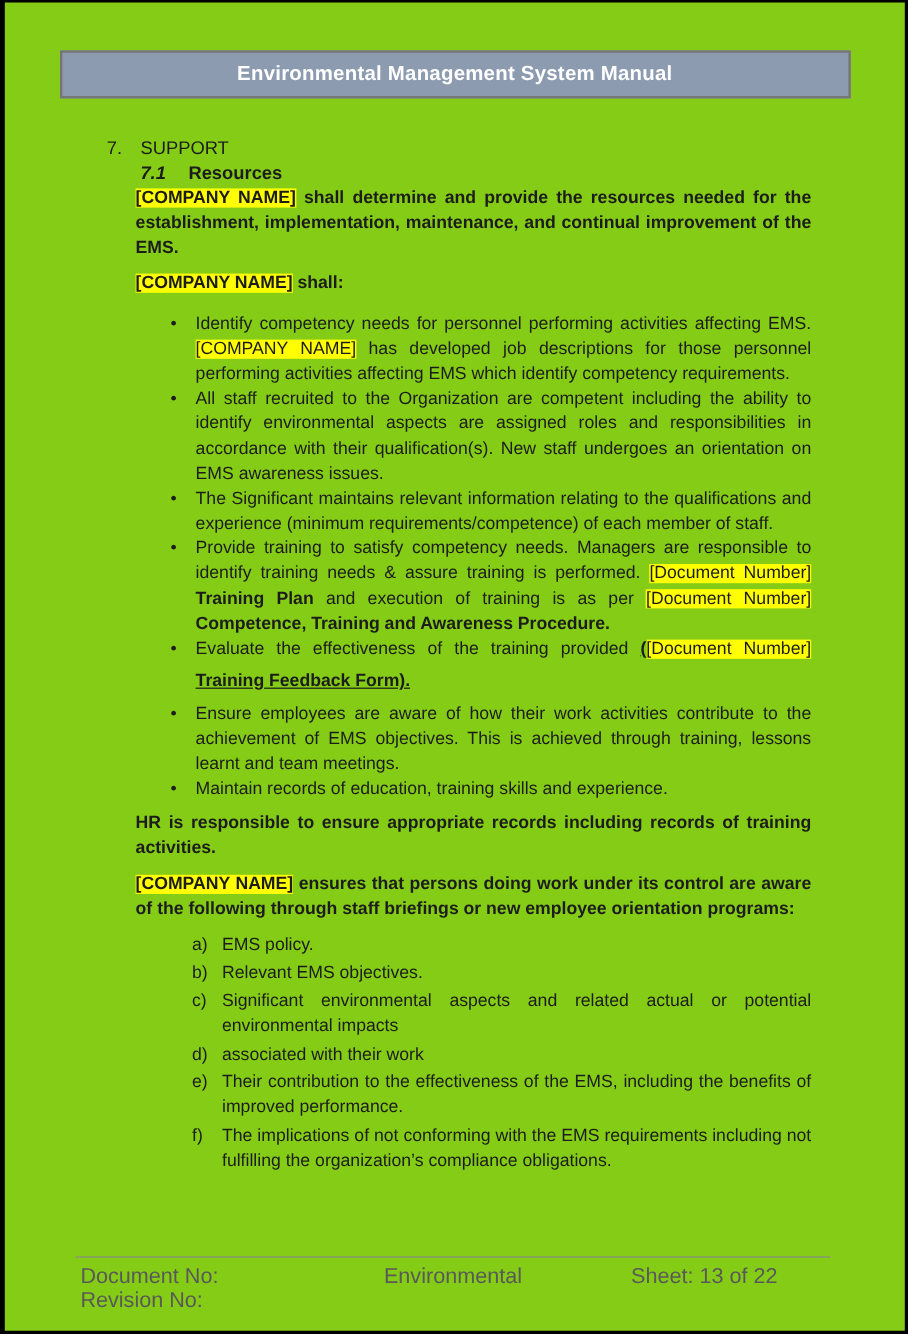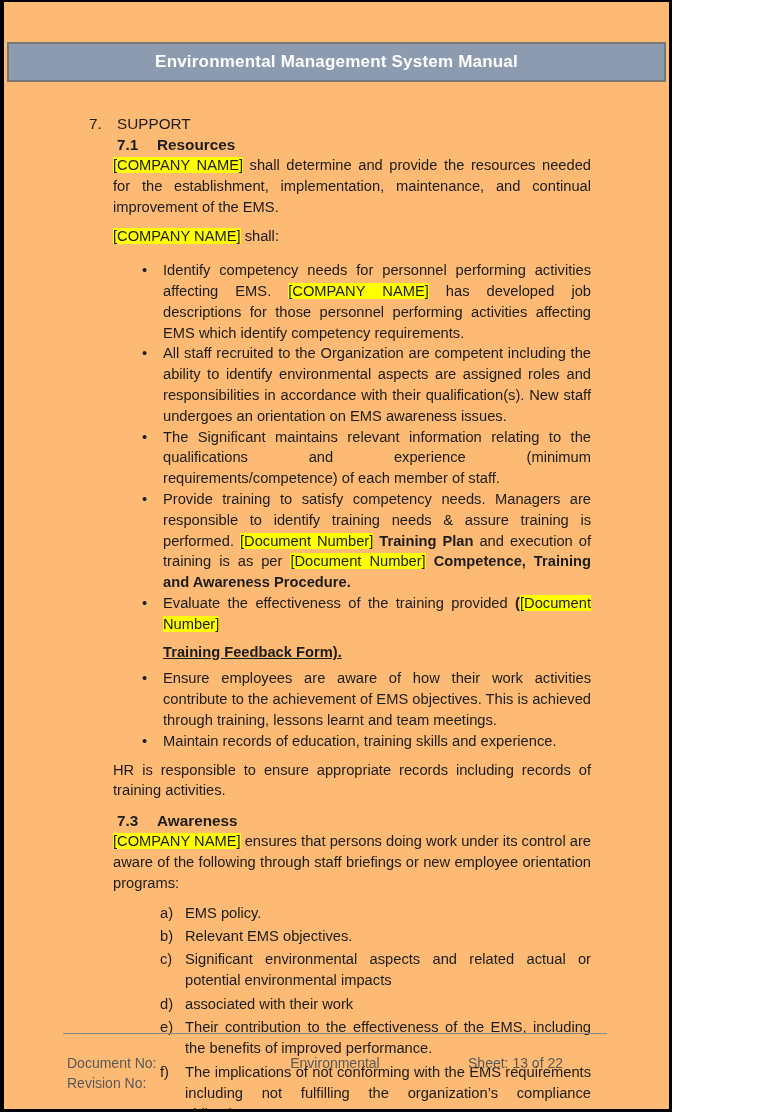--- a/index.html
+++ b/index.html
@@ -1,21 +1,21 @@
 <!DOCTYPE html>
 <html style="--header-bg: #8c9bb0; --header-border: #767676; --highlight: #ffff00; --text: #1c1c1c; --footer-text: #595959; --footer-rule: #8a8a8a; --page-border: #000000;"><head>
 <meta charset="utf-8">
 <style>
   html, body { margin: 0; padding: 0; background: #ffffff; }
   .page {
     position: relative;
-    width: 672px;
+    width: 757px;
     height: 1112px;
     box-sizing: border-box;
-    background: #fdba74;
+    background: #84cc16;
     border-style: solid;
     border-color: var(--page-border, #000);
     border-width: 2px 3px 3px 4px;
     font-family: "Liberation Sans", "DejaVu Sans", sans-serif;
     color: var(--text, #1c1c1c);
     overflow: hidden;
   }
   .header-bar {
     width: 659px;
     height: 40px;
@@ -34,23 +34,23 @@
     letter-spacing: 0.2px;
   }
   .content {
     margin: 32px 78px 0 109px;
     font-size: 14.7px;
     line-height: 20.8px;
   }
   .h1 { font-weight: normal; font-size: 15.3px; line-height: 20px; margin-left: -24px; }
   .h1-num { display: inline-block; width: 28px; }
   .h2 { font-weight: bold; font-size: 15.3px; line-height: 20px; padding-left: 4px; margin-top: 1px; }
-  .h2-num { display: inline-block; min-width: 40px; }
+  .h2-num { display: inline-block; min-width: 40px; font-style: italic; }
   .sect-gap { margin-top: 10px; }
-  .para { margin: 0 0 9px 0; text-align: justify; }
+  .para { margin: 0 0 9px 0; text-align: justify; font-weight: bold; }
   .para:last-child { margin-bottom: 0; }
   ul.bullets { list-style: none; margin: 13px 0 0 0; padding: 0 0 0 29px; }
   ul.bullets > li { display: flex; margin: 0; }
   .blt { flex: 0 0 21px; }
   .btext { flex: 1; text-align: justify; }
   .force-justify { text-align: justify; text-align-last: justify; }
   .b5-line2 { margin-top: 7px; margin-bottom: 6px; text-align: right; text-align-last: left; }
   .hl { background: var(--highlight, #ffff00); }
   .b { font-weight: bold; }
   .u { text-decoration: underline; }
@@ -58,23 +58,23 @@
   ol.letters { list-style: none; margin: 7px 0 0 0; padding: 0 0 0 47px; }
   ol.letters > li { display: flex; margin: 0 0 2px 0; line-height: 21.3px; }
   .lmark { flex: 0 0 25px; }
   .ltext { flex: 1; text-align: justify; }
   .footer {
     position: absolute;
     left: 59px;
     right: 62px;
     bottom: 16px;
     border-top: 1.5px solid var(--footer-rule, #8a8a8a);
-    padding-top: 19px;
+    padding-top: 5px;
     color: var(--footer-text, #595959);
-    font-size: 14px;
+    font-size: 18px;
     line-height: 20px;
   }
   .footer-row { display: grid; grid-template-columns: 1fr 1fr 1fr; }
   .f-left { text-align: left; padding-left: 4px; }
   .f-center { text-align: center; }
   .f-right { text-align: right; padding-right: 44px; }
 </style>
 </head>
 <body>
 
@@ -126,23 +126,20 @@
         <div class="btext"><span>Ensure employees are aware of how their work activities contribute to the achievement of EMS objectives. This is achieved through training, lessons learnt and team meetings.</span></div>
       </li>
       <li>
         <span class="blt">•</span>
         <div class="btext"><span>Maintain records of education, training skills and experience.</span></div>
       </li>
     </ul>
 
     <p class="para hr-note"><span>HR is responsible to ensure appropriate records including records of training activities.</span></p>
 
-    <div class="h2 sect-gap">
-      <span class="h2-num">7.3</span><span>Awareness</span>
-    </div>
     <p class="para"><span class="hl">[COMPANY NAME]</span><span> ensures that persons doing work under its control are aware of the following through staff briefings or new employee orientation programs:</span></p>
 
     <ol class="letters">
       <li>
         <span class="lmark">a)</span>
         <div class="ltext">EMS policy.</div>
       </li>
       <li>
         <span class="lmark">b)</span>
         <div class="ltext">Relevant EMS objectives.</div>

